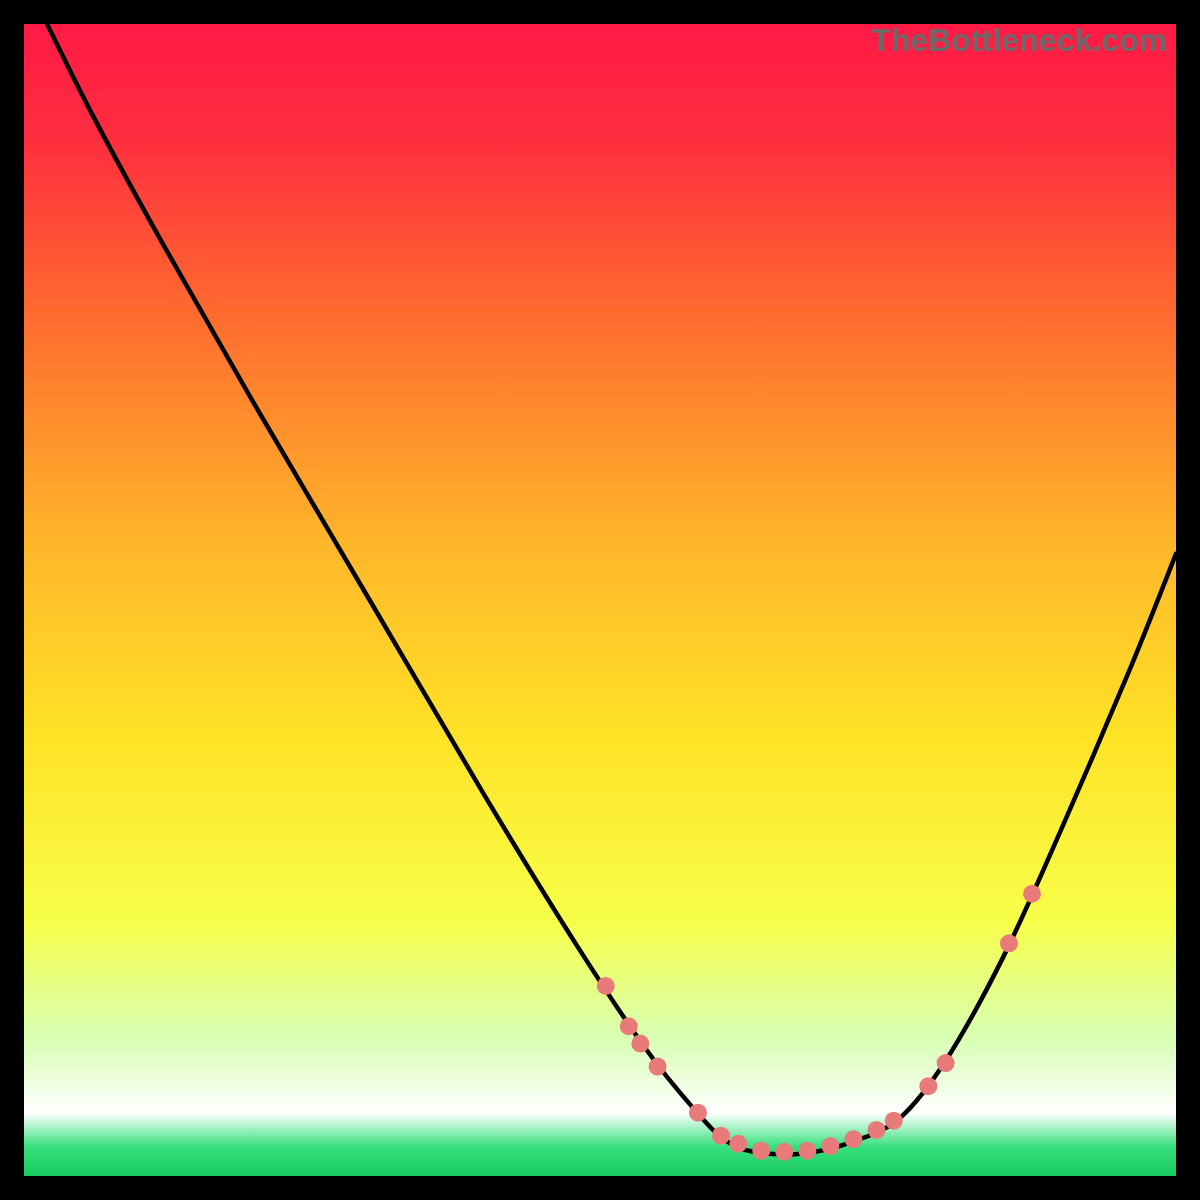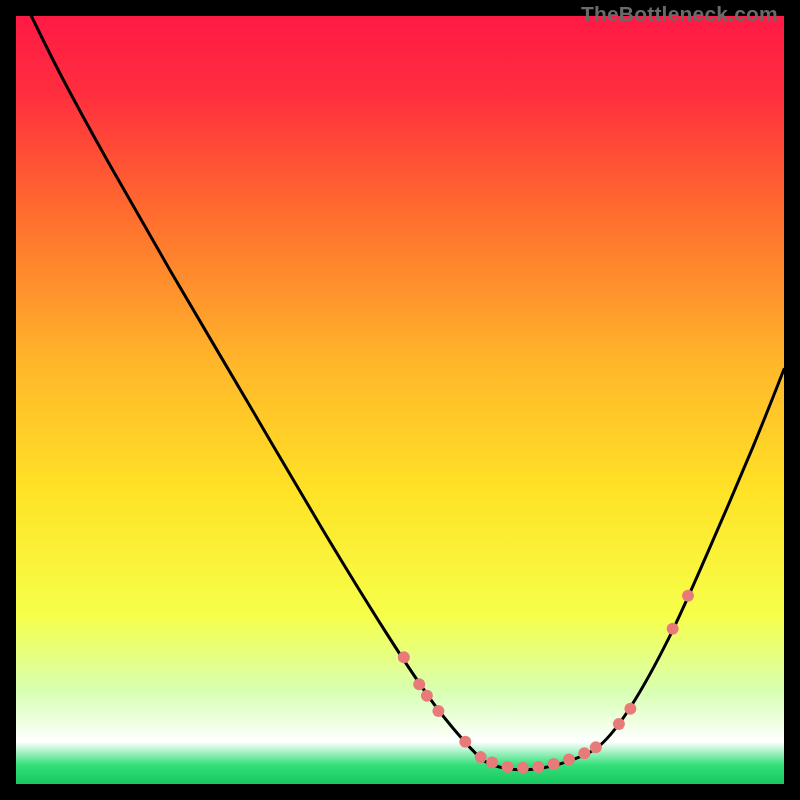--- a/index.html
+++ b/index.html
@@ -21,21 +21,21 @@
   }
   .plot {
     position: absolute;
     left: 0;
     top: 0;
     width: 768px;
     height: 768px;
   }
   .watermark {
     position: absolute;
-    top: 2px;
+    top: 16px;
     right: 22px;
     color: #6a6a6a;
     font-size: 21px;
     font-weight: 600;
     letter-spacing: 0.2px;
     user-select: none;
   }
 </style>
 </head>
 <body>

